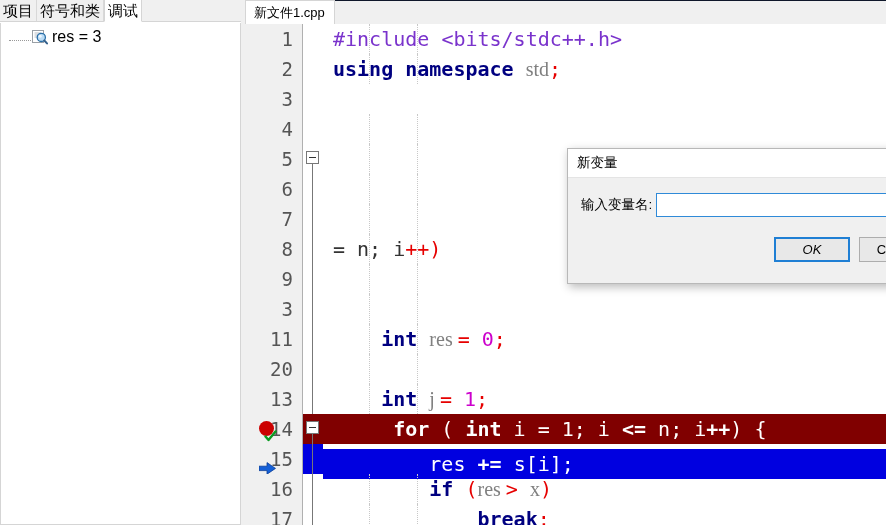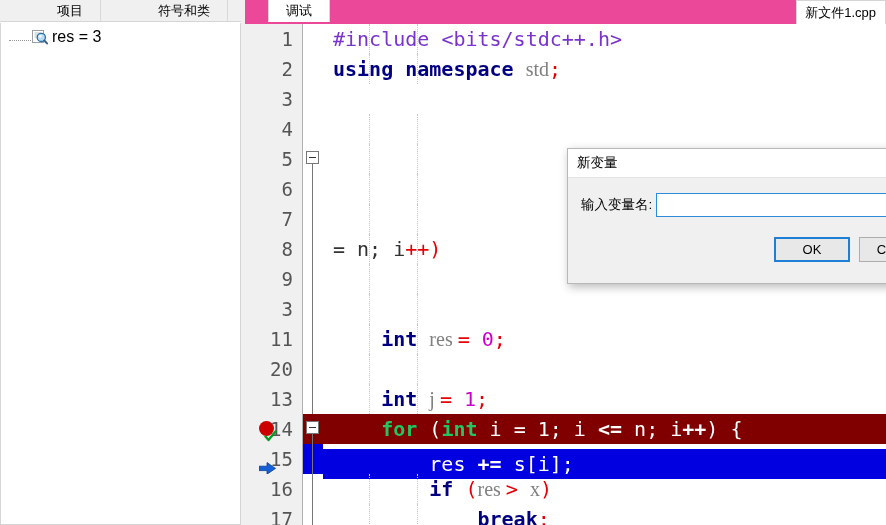--- a/index.html
+++ b/index.html
@@ -41,30 +41,29 @@
     content: "";
     position: absolute;
     left: 0; right: 0; bottom: 0;
     height: 1px;
     background: #d5d5d5;
   }
 
   .ltab {
     height: 22px;
     line-height: 21px;
-    padding: 0 17px;
-    font-size: 13px;
+    padding: 0 3px;
+    font-size: 15px;
     color: #000000;
     background: #f0f0f0;
     border-right: 1px solid #d8d8d8;
     cursor: default;
     white-space: nowrap;
     position: relative;
     z-index: 2;
-    margin-left: 40px;
   }
   .ltab.inactive {
     background: #f0f0f0;
     border-bottom: 1px solid #d5d5d5;
   }
   .ltab.active {
     background: #ffffff;
     border-top: 1px solid #d5d5d5;
     border-left: 1px solid #d5d5d5;
     border-right: 1px solid #d5d5d5;
@@ -130,25 +129,24 @@
     flex: 1;
     height: 525px;
     position: relative;
     background: #ffffff;
     display: flex;
     flex-direction: column;
   }
 
   #editor-tabbar {
     height: 24px;
-    background: #ec4899;
+    background: #0f172a;
     display: flex;
     align-items: flex-end;
     position: relative;
-    flex-direction: column;
   }
   .etab {
     height: 24px;
     line-height: 23px;
     padding: 0 9px 0 8px;
     font-size: 13px;
     color: #000;
     background: #ffffff;
     border-top: 1px solid #d5d5d5;
     border-left: 1px solid #d5d5d5;
@@ -245,21 +243,21 @@
   .code-line.hl-bp .fold-col { background: #800000; }
   .code-line.hl-exec .fold-col { background: #0000e0; }
 
   
   .kw   { color: #000080; font-weight: bold; }
   .pp   { color: #7a33cc; }
   .str  { color: #808080; font-family: Liberation Serif, serif; }
   .num  { color: #cc00cc; }
   .op   { color: #e60000; }
   .pl   { color: #333333; }
-  .hl-bp .kw, .hl-exec .kw { color: #22c55e; font-weight: bold; }
+  .hl-bp .kw, .hl-exec .kw { color: #ffffff; font-weight: bold; margin-left: 12px; }
   .hl-bp .pl, .hl-exec .pl { color: #ffffff; }
   .hl-bp .num { color: #ffffff; }
   .hl-bp .op, .hl-exec .op { color: #ffffff; font-weight: bold; }
 
   
   .iguide {
     position: absolute;
     top: 0; bottom: 0;
     width: 1px;
     border-left: 1px dotted #c8c8c8;
@@ -360,20 +358,21 @@
     color: #000;
     cursor: default;
     line-height: 23px;
     text-align: center;
     padding: 0;
   }
   .dlg-btn.primary {
     border: 2px solid #1f7fd4;
     background: #e8e8e8;
     line-height: 21px;
+    font-style: italic;
   }
 </style>
 </head>
 <body>
 
 <div id="app">
 
   <div id="left-panel">
 
     <div id="left-tabbar">

